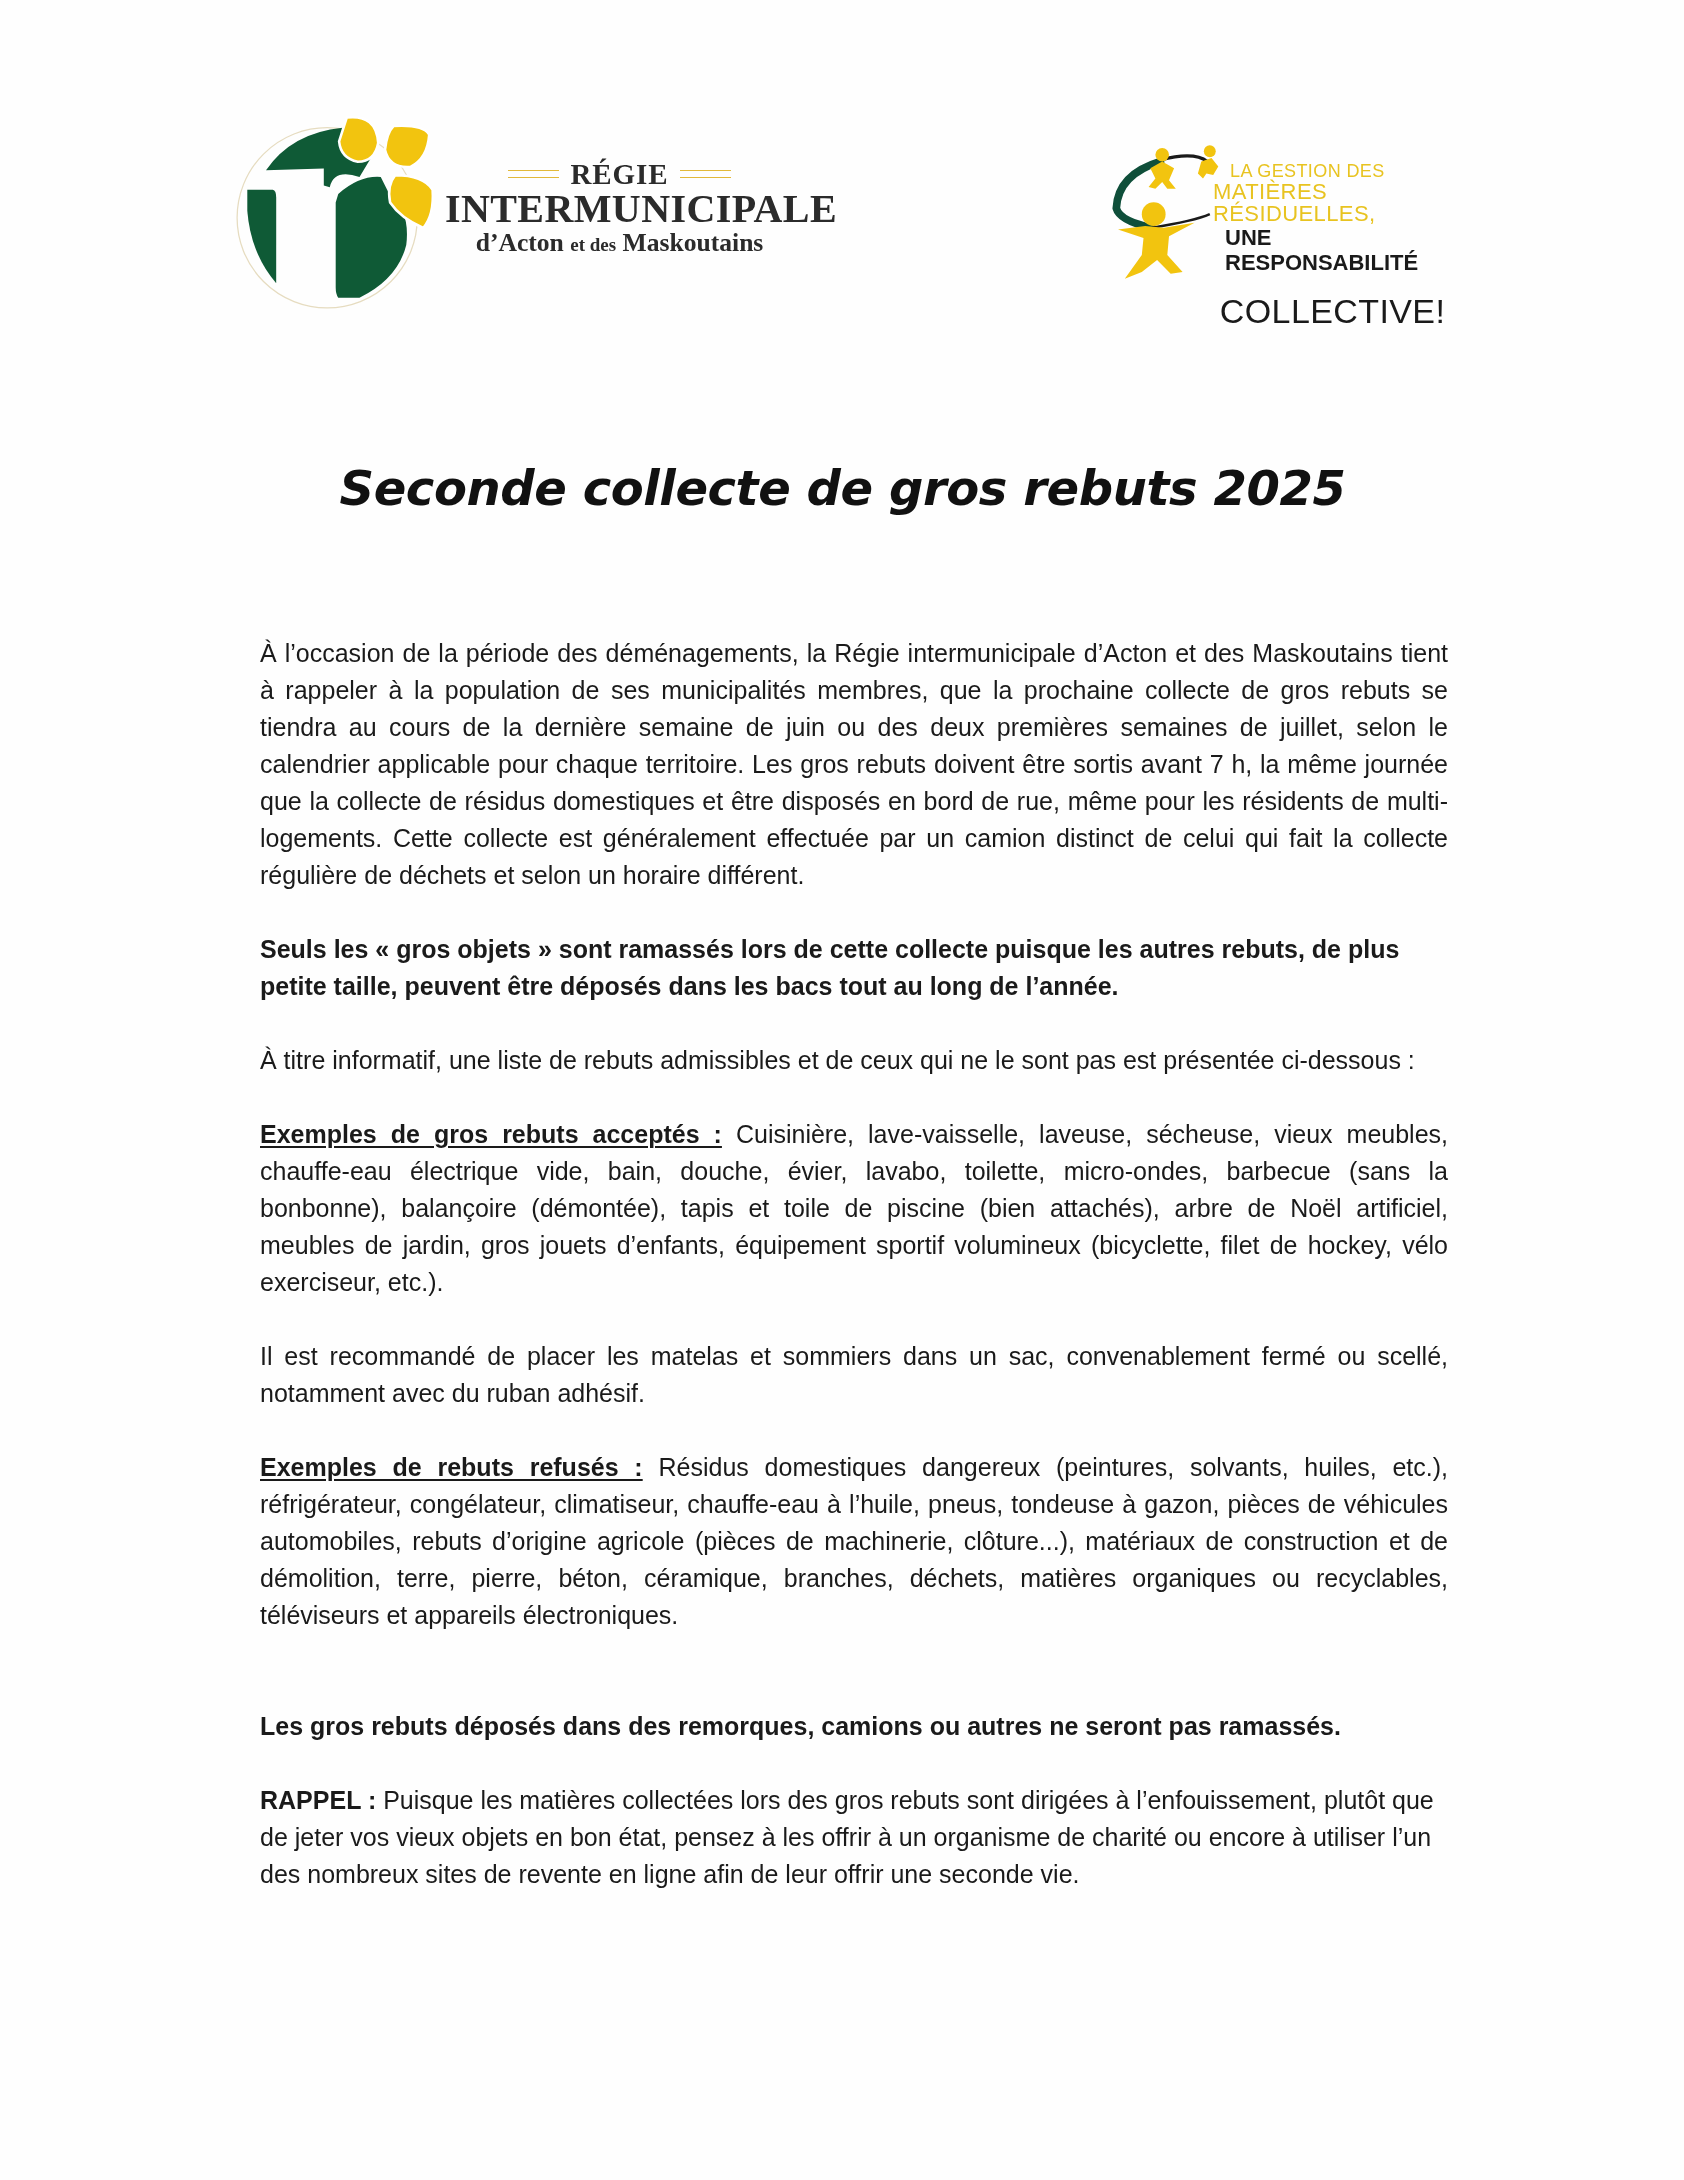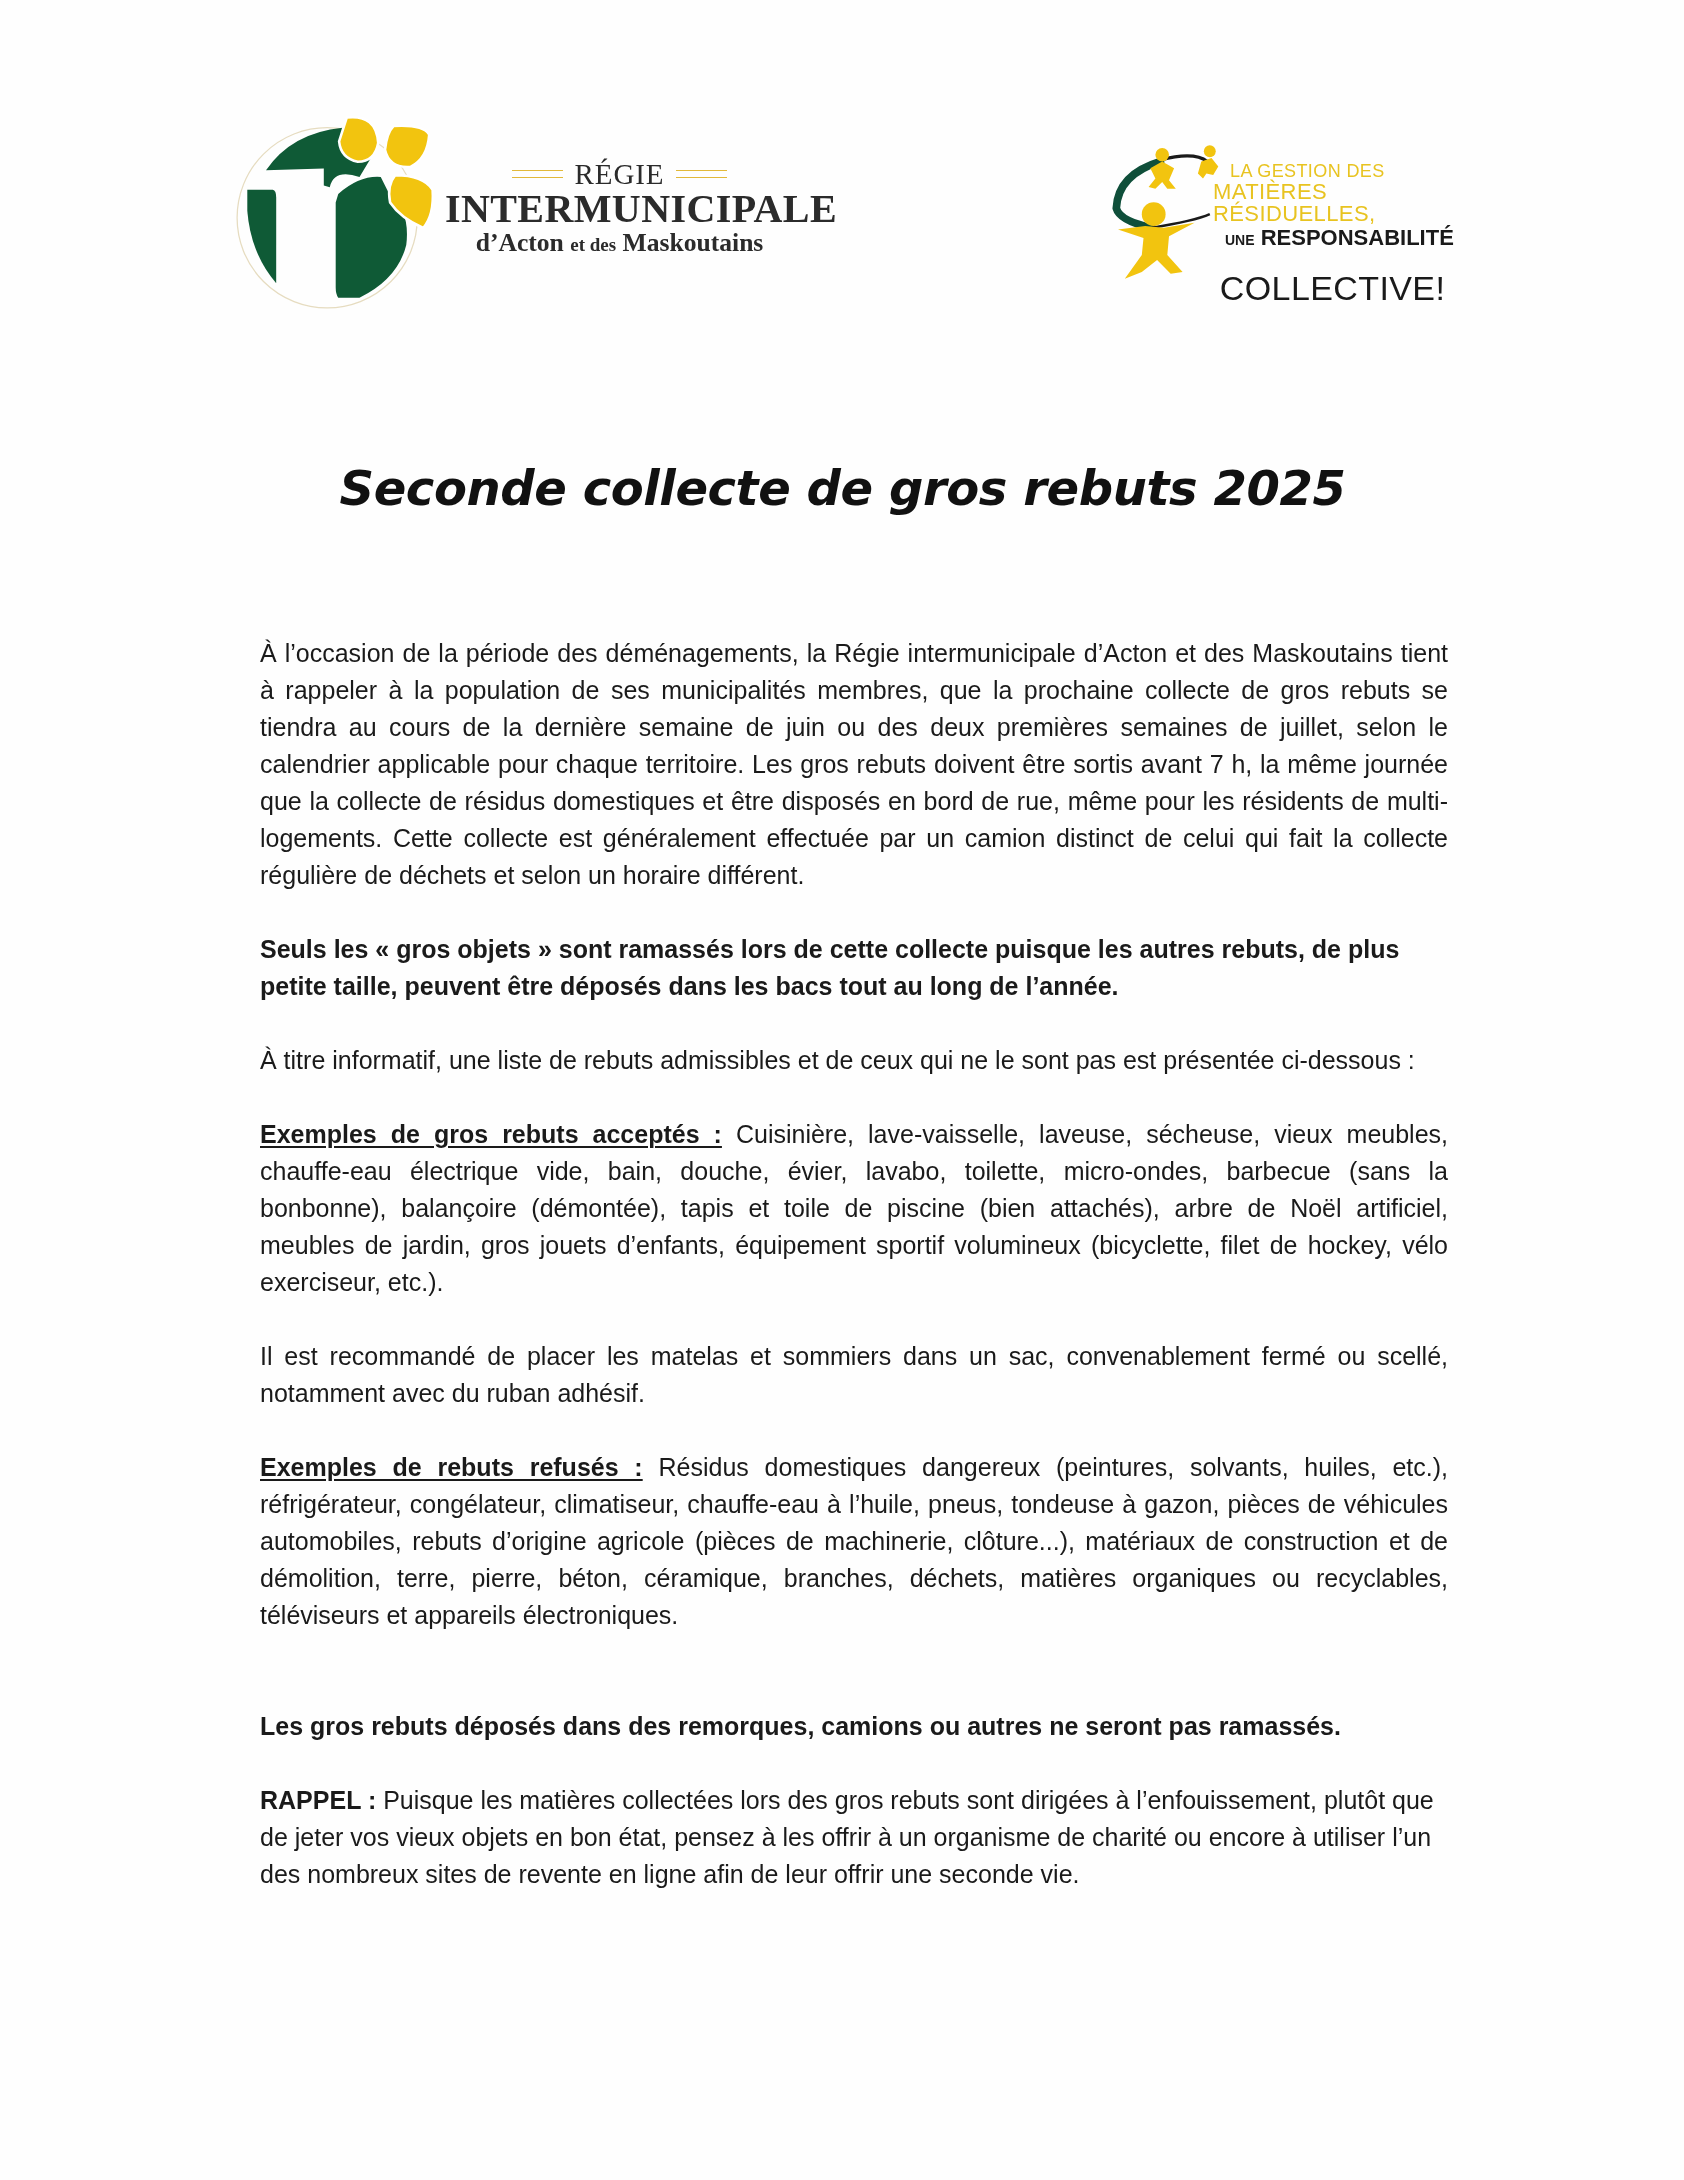--- a/index.html
+++ b/index.html
@@ -3,33 +3,33 @@
 <meta charset="utf-8">
 <style>
   html, body { margin: 0; padding: 0; background: #ffffff; }
   body { width: 1685px; height: 2181px; position: relative; overflow: hidden; color: #1a1a1a; }
   .page { position: absolute; left: 0; top: 0; width: 1685px; height: 2181px; background: #fefefe; }
 
   
   .logo-left { position: absolute; left: 232px; top: 109px; width: 562px; height: 204px; }
   .logo-left svg { position: absolute; left: 0; top: 0; }
   .org-name { position: absolute; left: 213px; top: 49px; width: 349px; text-align: center; font-family: "Liberation Serif", serif; color: #2b2b2b; }
-  .org-line1 { display: flex; align-items: center; justify-content: center; gap: 12px; font-size: 29px; font-weight: normal; letter-spacing: 0.9px; line-height: 32px; }
+  .org-line1 { display: flex; align-items: center; justify-content: center; gap: 12px; font-size: 29px; font-weight: bold; letter-spacing: 0.9px; line-height: 32px; }
   .org-line1 .rule { width: 51px; height: 6px; border-top: 1.7px solid #e2b93a; border-bottom: 1.7px solid #e2b93a; }
   .org-line2 { font-size: 40px; font-weight: bold; line-height: 37px; letter-spacing: 0.4px; }
   .org-line3 { font-size: 25.6px; font-weight: bold; line-height: 31px; }
   .org-line3 .small { font-size: 19px; }
 
   .logo-right { position: absolute; left: 1101px; top: 136px; width: 366px; height: 153px; }
   .logo-right svg { position: absolute; left: 0; top: 0; }
   .slogan { position: absolute; left: 112px; top: 25.6px; font-family: "Liberation Sans", sans-serif; }
   .slogan .l1 { color: #e8c320; font-size: 18px; line-height: 19px; padding-left: 17px; letter-spacing: 0.4px; }
   .slogan .l2 { color: #e8c320; font-size: 22px; line-height: 22px; letter-spacing: 0.4px; }
   .slogan .l3 { color: #1a1a1a; font-size: 22px; line-height: 25.6px; padding-left: 12px; font-weight: bold; }
-  .slogan .l3 .une { font-size: 14px; }
+  .slogan .l3 .une { font-size: 22px; }
   .slogan .l4 { color: #1a1a1a; font-size: 34px; line-height: 34px; padding-left: 6.8px; letter-spacing: 0.4px; margin-top: 18px; }
 
   
   .title { position: absolute; left: 0; top: 460px; width: 1685px; text-align: center; font-family: "DejaVu Sans", sans-serif; font-style: italic; font-weight: bold; font-size: 48px; color: #111; letter-spacing: -0.4px; }
 
   
   .content { position: absolute; left: 260px; top: 635px; width: 1188px; font-family: "Liberation Sans", sans-serif; font-size: 25px; line-height: 37px; color: #1a1a1a; }
   .content p { margin: 0; text-align: justify; }
   .p-intro { margin-bottom: 37px !important; }
   .p-bold { font-weight: bold; margin-bottom: 37px !important; text-align: left !important; }

